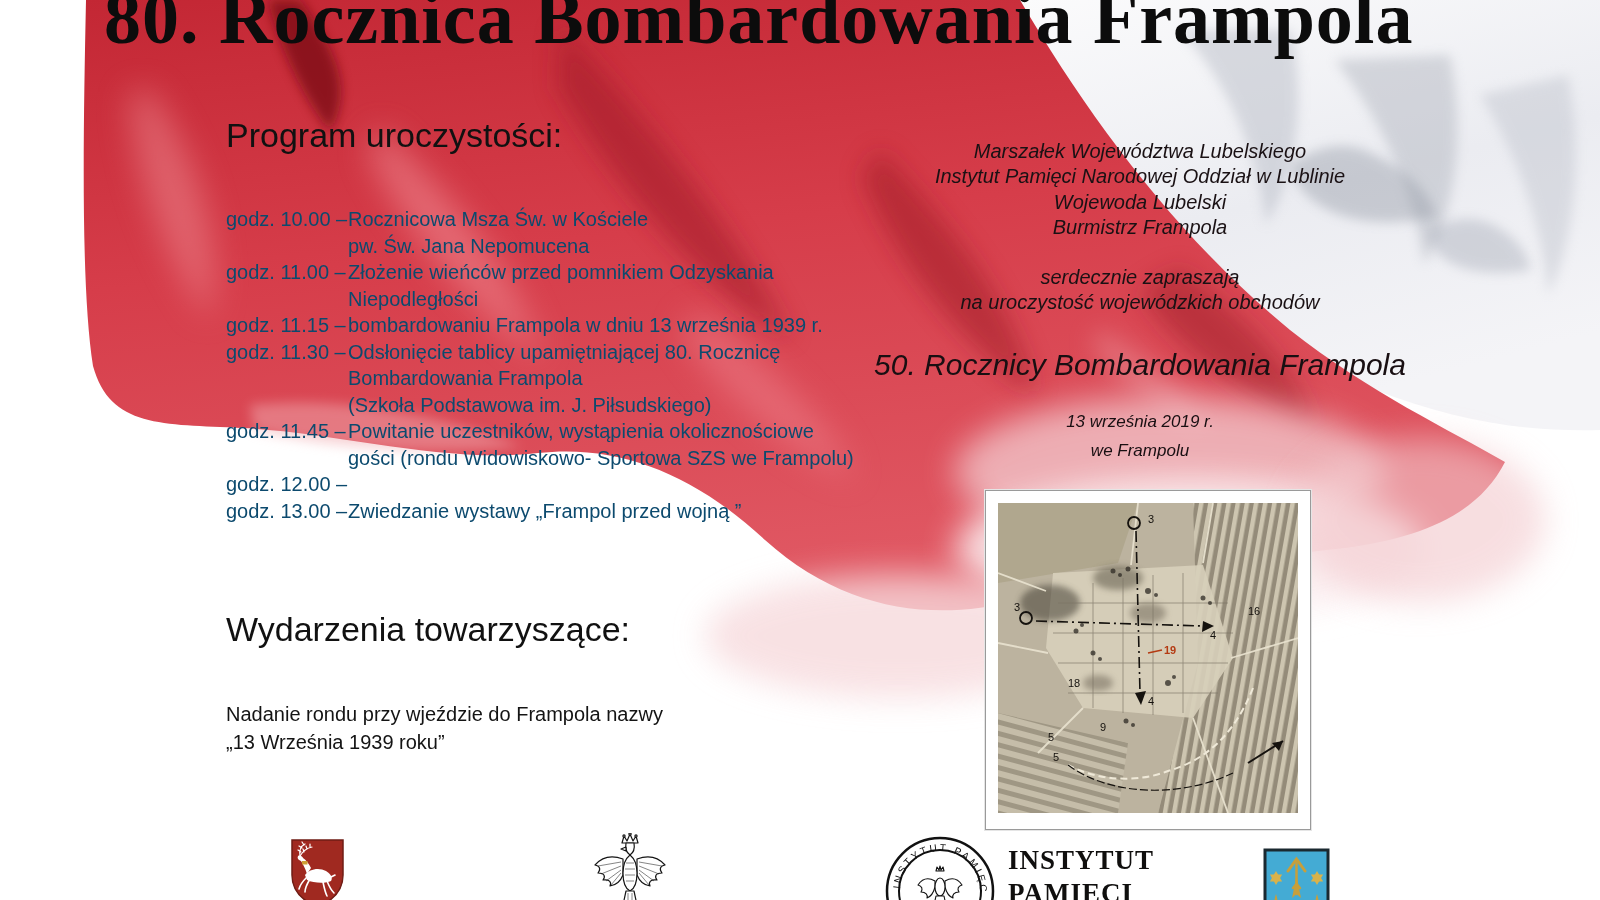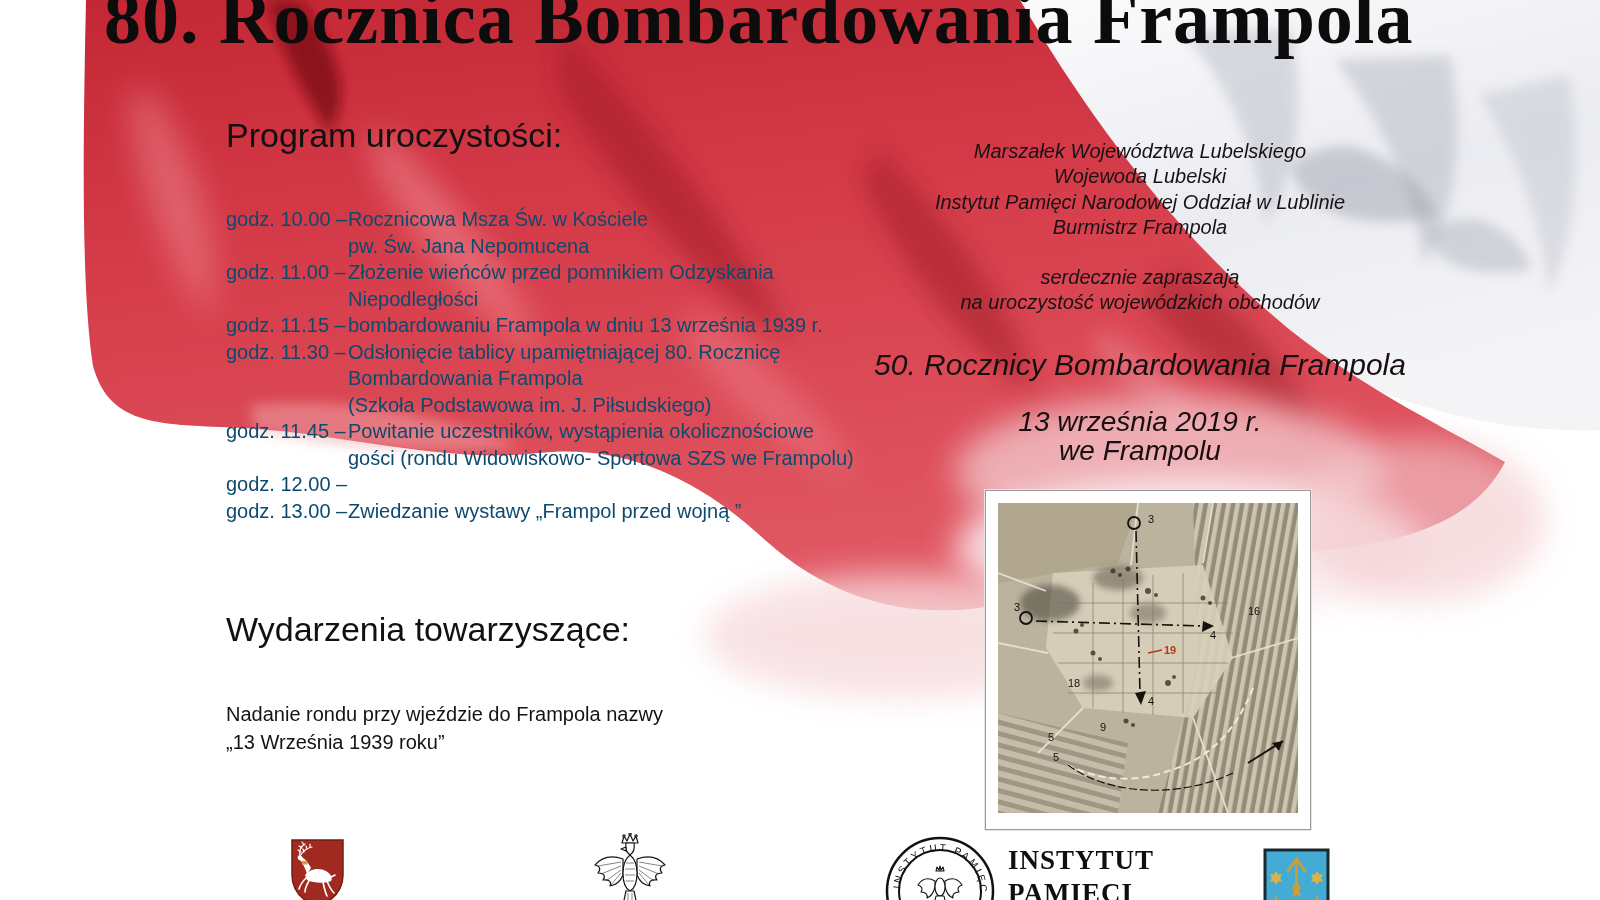--- a/index.html
+++ b/index.html
@@ -21,21 +21,21 @@
   .program-heading{left:226px;top:116px;z-index:3;font-size:34px;color:#111;}
   .schedule{left:226px;top:206px;z-index:3;font-size:20px;line-height:26.5px;color:#0c4a6e;}
   .srow{display:flex;}
   .stime{width:122px;flex:none;}
   .side-heading{left:226px;top:610px;z-index:3;font-size:34px;color:#111;}
   .side-lines{left:226px;top:700px;z-index:3;font-size:20px;line-height:28px;color:#141414;}
   
   .invite{left:840px;top:139px;width:600px;z-index:3;text-align:center;font-size:20px;line-height:25.3px;color:#1a1114;font-style:italic;}
   .invite .gap1{margin-top:25px;}
   .event-title{margin-top:36px;font-size:30px;color:#190f12;}
-  .event-when{margin-top:30px;font-size:28px;line-height:29px;color:#190f12;}
+  .event-when{margin-top:30px;font-size:17px;line-height:29px;color:#190f12;}
   
   .photo{left:985px;top:490px;z-index:3;background:#fff;padding:12px;border:1px solid #9a9a9a;box-shadow:0 0 0 1px #e5e5e5;}
   
   .logo{z-index:3;}
   #logo-lublin{left:289px;top:837px;}
   #logo-eagle{left:592px;top:833px;}
   #logo-ipn-seal{left:884px;top:835px;}
   .ipn-text{left:1008px;top:844px;z-index:3;font-family:"Liberation Serif",serif;font-weight:700;font-size:27px;line-height:33px;letter-spacing:1px;color:#100f0e;}
   #logo-frampol{left:1263px;top:848px;}
 </style>
@@ -152,22 +152,22 @@
 </div>
 
 <div class="abs side-heading">Wydarzenia towarzyszące:</div>
 <div class="abs side-lines">
   <div>Nadanie rondu przy wjeździe do Frampola nazwy</div>
   <div>„13 Września 1939 roku”</div>
 </div>
 
 <div class="abs invite">
   <div>Marszałek Województwa Lubelskiego</div>
+  <div>Instytut Pamięci Narodowej Oddział w Lublinie</div>
   <div>Wojewoda Lubelski</div>
-  <div>Instytut Pamięci Narodowej Oddział w Lublinie</div>
   <div>Burmistrz Frampola</div>
   <div class="gap1">serdecznie zapraszają</div>
   <div>na uroczystość wojewódzkich obchodów</div>
   <div class="event-title">50. Rocznicy Bombardowania Frampola</div>
   <div class="event-when">
     <div>13 września 2019 r.</div>
     <div>we Frampolu</div>
   </div>
 </div>
 

